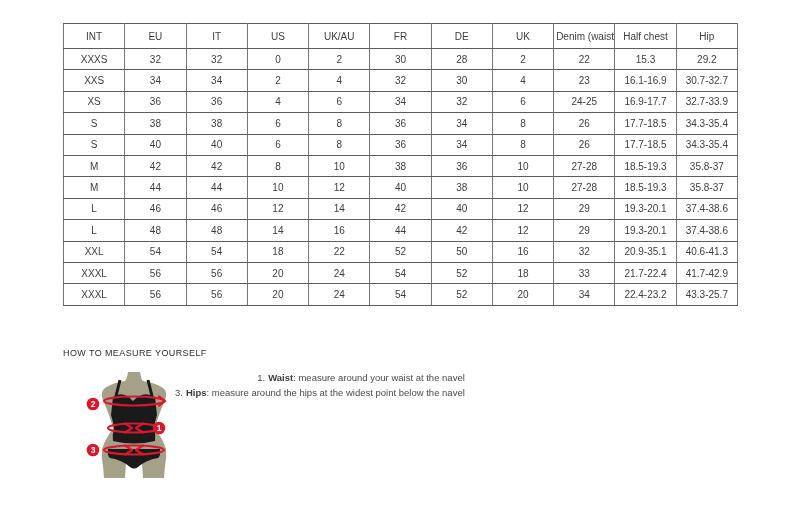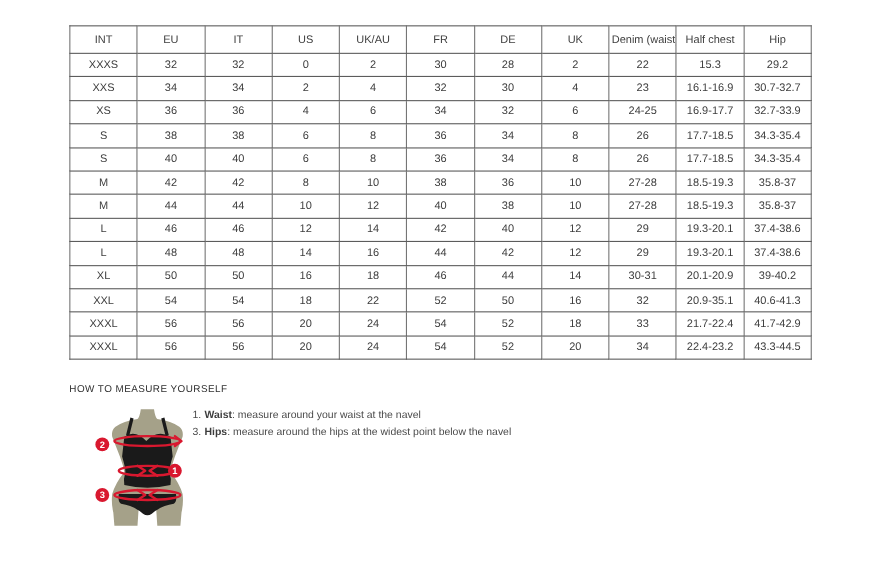--- a/index.html
+++ b/index.html
@@ -70,20 +70,21 @@
     top: 370px;
     margin: 0;
     padding: 0;
     list-style: none;
     font-size: 9.5px;
     color: #4a4a4a;
   }
   .measure-list li {
     line-height: 15px;
     white-space: nowrap;
+    text-align: right;
   }
   .measure-list .num { margin-right: 3px; }
   .measure-list .term { font-weight: 700; color: #3c3c3c; }
 </style>
 </head>
 <body>
 
 <div class="page">
 
   <table class="size-table">
@@ -214,33 +215,20 @@
           <td>14</td>
           <td>16</td>
           <td>44</td>
           <td>42</td>
           <td>12</td>
           <td>29</td>
           <td>19.3-20.1</td>
           <td>37.4-38.6</td>
         </tr>
         <tr>
-          <td>XL</td>
-          <td>50</td>
-          <td>50</td>
-          <td>16</td>
-          <td>18</td>
-          <td>46</td>
-          <td>44</td>
-          <td>14</td>
-          <td>30-31</td>
-          <td>20.1-20.9</td>
-          <td>39-40.2</td>
-        </tr>
-        <tr>
           <td>XXL</td>
           <td>54</td>
           <td>54</td>
           <td>18</td>
           <td>22</td>
           <td>52</td>
           <td>50</td>
           <td>16</td>
           <td>32</td>
           <td>20.9-35.1</td>
@@ -263,21 +251,21 @@
           <td>XXXL</td>
           <td>56</td>
           <td>56</td>
           <td>20</td>
           <td>24</td>
           <td>54</td>
           <td>52</td>
           <td>20</td>
           <td>34</td>
           <td>22.4-23.2</td>
-          <td>43.3-44.5</td>
+          <td>43.3-25.7</td>
         </tr>
       </tbody>
   </table>
 
   <div class="measure-title">HOW TO MEASURE YOURSELF</div>
 
   <div class="figure-wrap">
     <svg width="106" height="112" viewBox="0 0 106 112">
 
       <path fill="var(--mannequin)" d="M 48 1 L 60 1 Q 61 8 63 10 Q 76 12 83 17 Q 87 20 86 26 L 79 44 Q 76 52 75 58 Q 83 68 86 78 Q 87 86 85 95 L 84 107 L 63 107 L 62 92 Q 58 88 54 88 Q 50 88 46 92 L 45 107 L 24 107 L 23 95 Q 21 86 22 78 Q 25 68 33 58 Q 32 52 29 44 L 22 26 Q 21 20 25 17 Q 32 12 45 10 Q 47 8 48 1 Z"></path>

